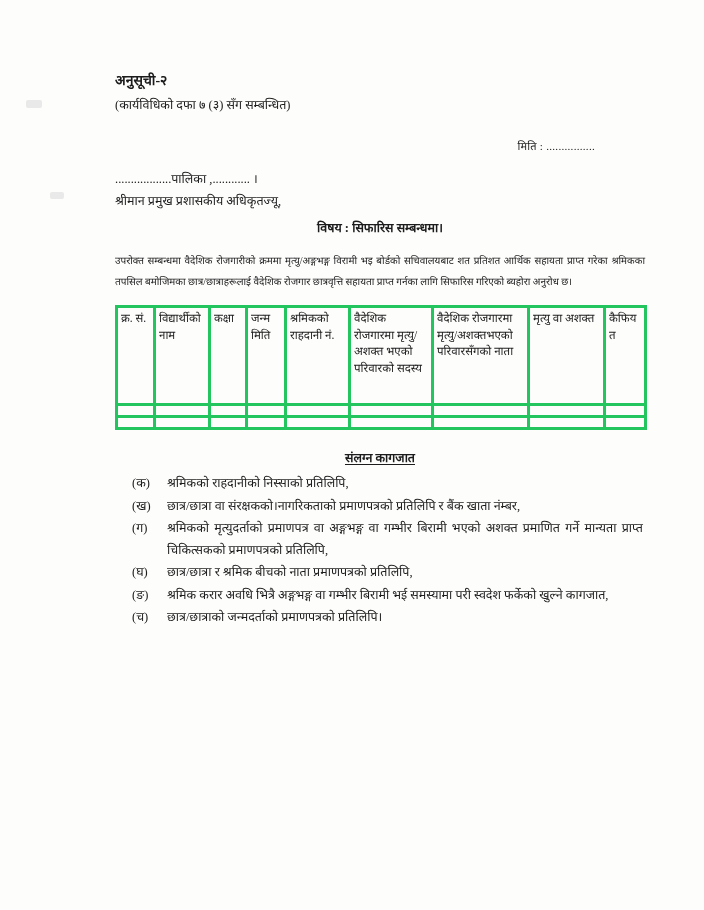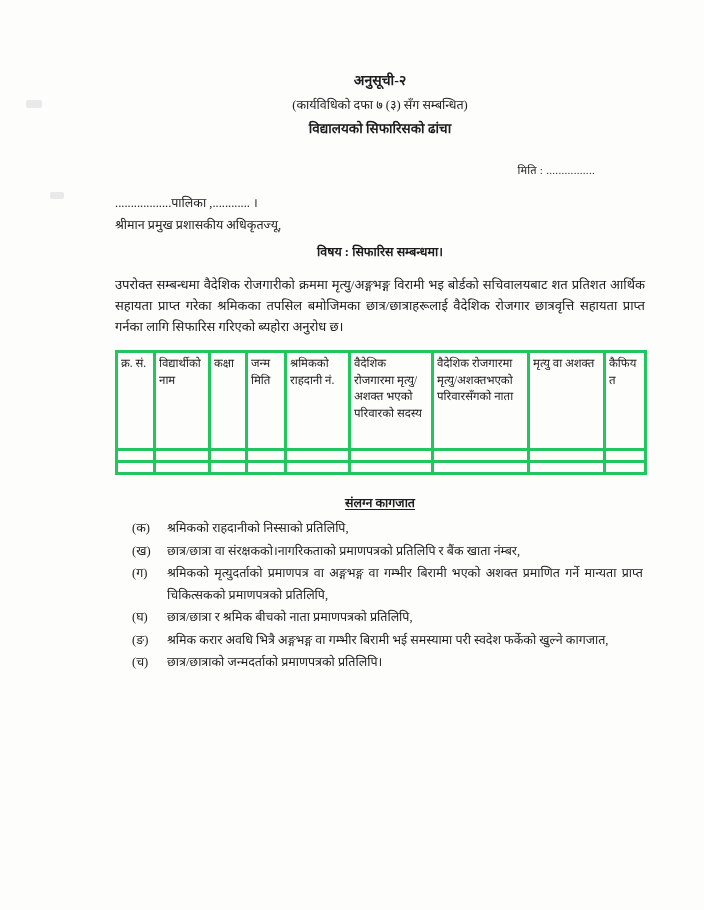--- a/index.html
+++ b/index.html
@@ -5,34 +5,34 @@
   html,body{margin:0;padding:0;background:#e9e9e9;}
   .page{
     width:704px;height:910px;margin:0 auto;position:relative;
     background:#fdfdfc;color:#1c1c1c;
     font-family:"Liberation Serif","DejaVu Serif",serif;
     box-sizing:border-box;
     padding:72px 59px 0 115px;
   }
   .content{width:530px;}
   .bold{font-weight:bold;}
-  .title-block{text-align:center;}
+  .title-block{text-align:left;}
   .title-line1{font-size:14px;line-height:18px;margin-bottom:7px;}
   .title-line2{font-size:12.5px;line-height:17px;margin-bottom:6px;}
   .title-line3{font-size:13.5px;line-height:18px;}
   .date-line{
     text-align:right;padding-right:50px;margin-top:24px;
     font-size:11px;letter-spacing:.3px;
   }
   .addressee{margin-top:15px;font-size:12.5px;line-height:22px;}
   .subject{
     text-align:center;margin-top:6px;font-size:12.5px;line-height:20px;
   }
   .body-par{
-    margin:12px 0 0 0;font-size:13px;line-height:21px;
+    margin:12px 0 0 0;font-size:10px;line-height:21px;
     text-align:justify;
   }
   table.main{
     margin-top:13px;border-collapse:collapse;table-layout:fixed;
     width:529px;font-size:11.5px;
   }
   table.main th, table.main td{
     border:3px solid #22c55e;vertical-align:top;text-align:left;
     padding:2px 3px;font-weight:normal;line-height:16.5px;
     overflow-wrap:break-word;word-break:break-word;
@@ -59,21 +59,20 @@
 
 <div class="page">
   <span class="speck speck1"></span>
   <span class="speck speck2"></span>
 
   <div class="content">
 
     <div class="title-block">
       <div class="title-line1 bold">अनुसूची-२</div>
       <div class="title-line2">(कार्यविधिको दफा ७ (३) सँग सम्बन्धित)</div>
-      <div class="title-line3 bold">विद्यालयको सिफारिसको ढांचा</div>
     </div>
 
     <div class="date-line">मिति : ................</div>
 
     <div class="addressee">
       <div>..................पालिका ,............ ।</div>
       <div>श्रीमान प्रमुख प्रशासकीय अधिकृतज्यू,</div>
     </div>
 
     <div class="subject bold">विषय : सिफारिस सम्बन्धमा।</div>

